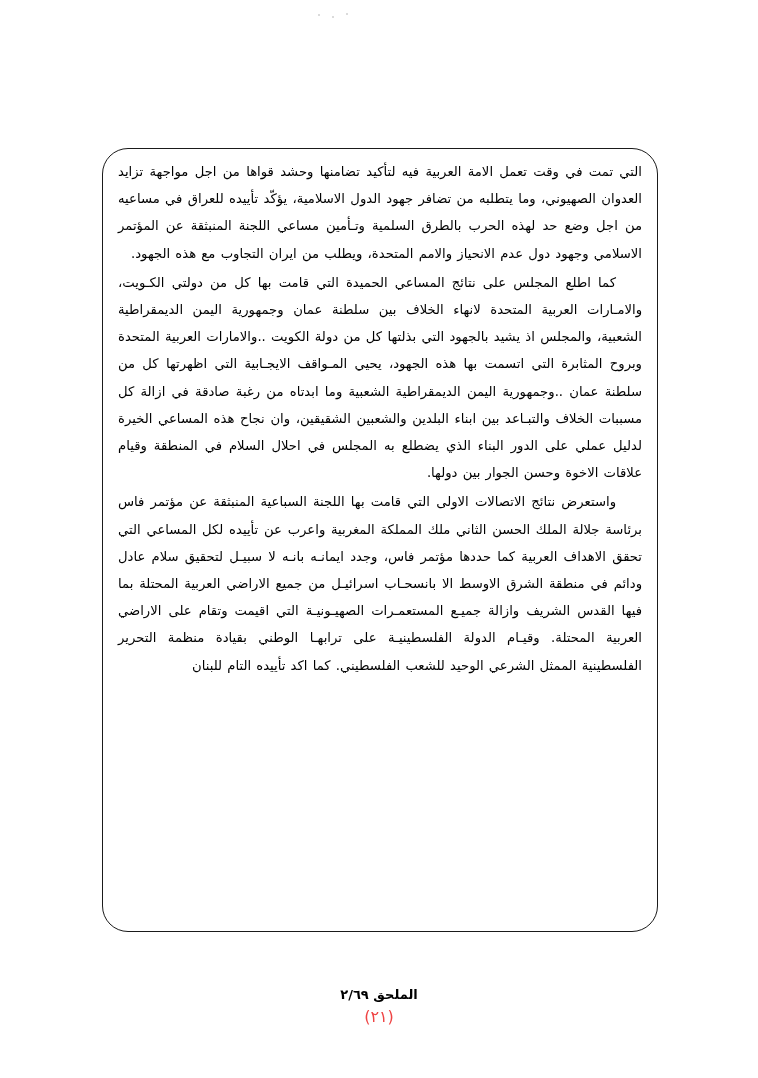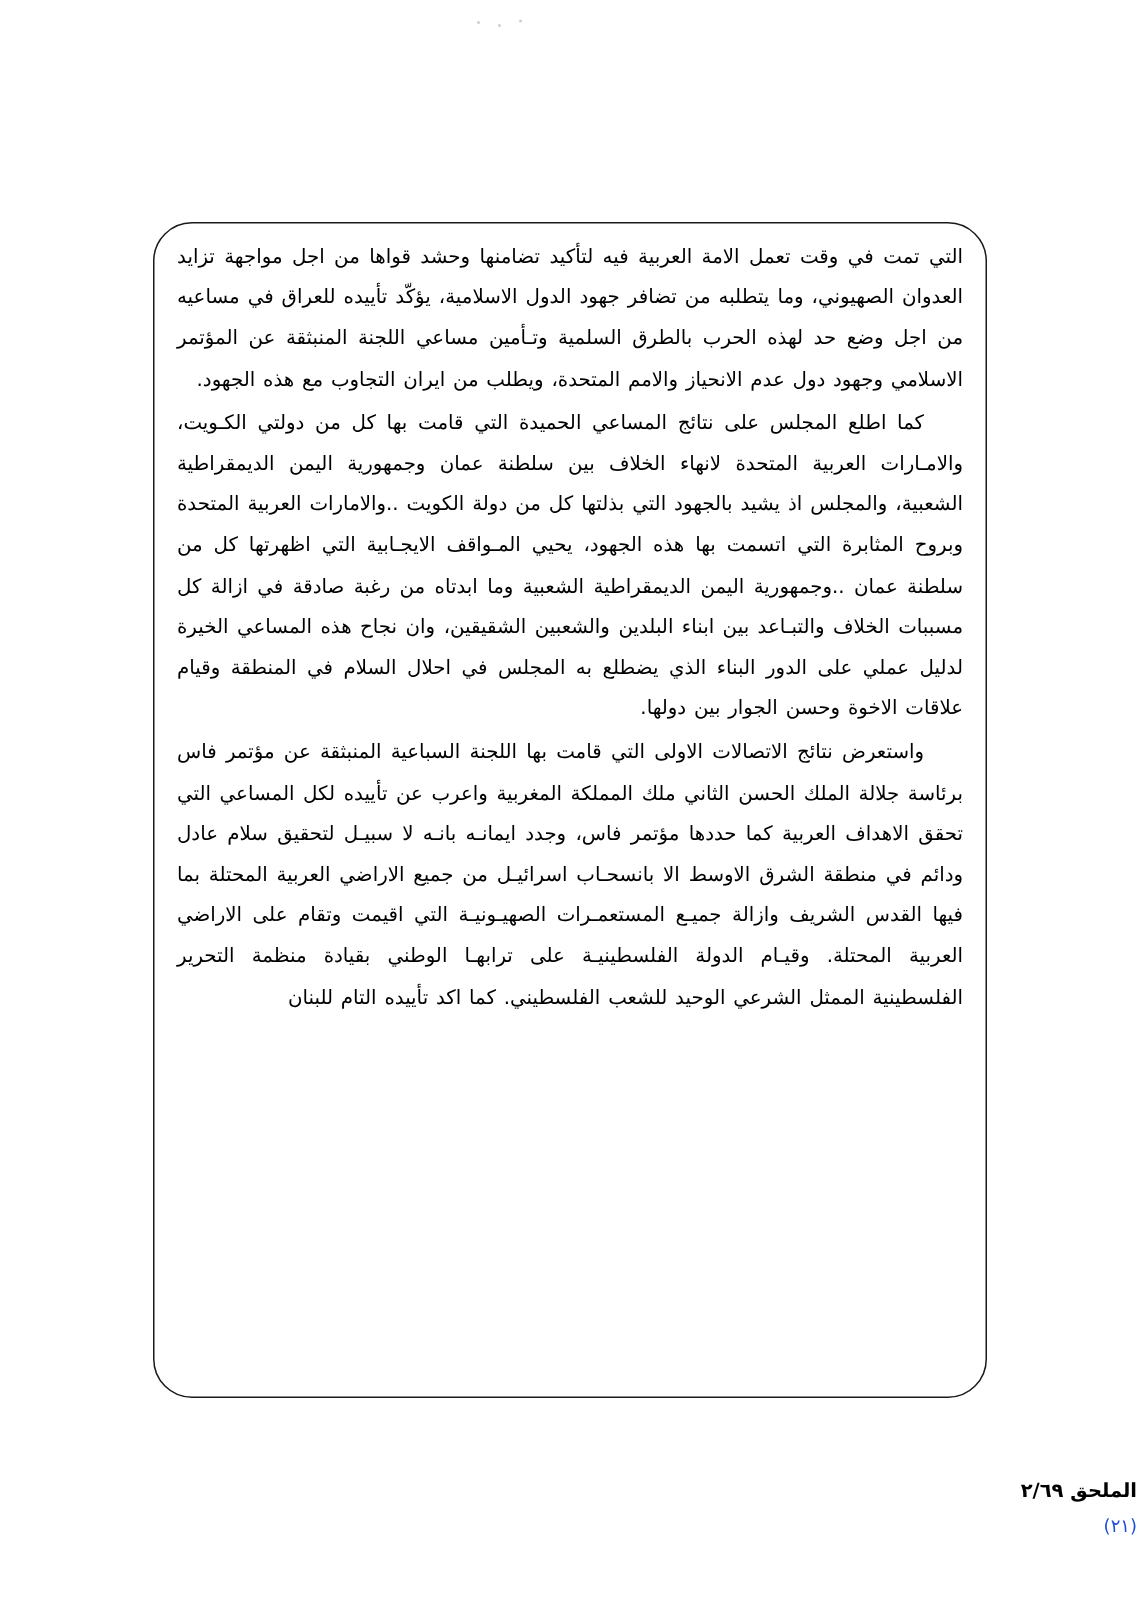--- a/index.html
+++ b/index.html
@@ -69,29 +69,27 @@
     width: 758px;
     text-align: center;
     direction: rtl;
   }
   .footer-label {
     font-family: "DejaVu Sans", sans-serif;
     font-size: 13px;
     font-weight: bold;
     color: #000000;
     line-height: 20px;
-    text-align: right;
   }
   .footer-page {
     font-family: "DejaVu Sans", sans-serif;
-    font-size: 12px;
-    color: #1d4ed8;
+    font-size: 16px;
+    color: #ef4444;
     line-height: 20px;
     margin-top: 2px;
-    text-align: right;
   }
 
   
   .speckle {
     position: absolute;
     width: 2px;
     height: 2px;
     background: #cfcfcf;
     border-radius: 50%;
   }

